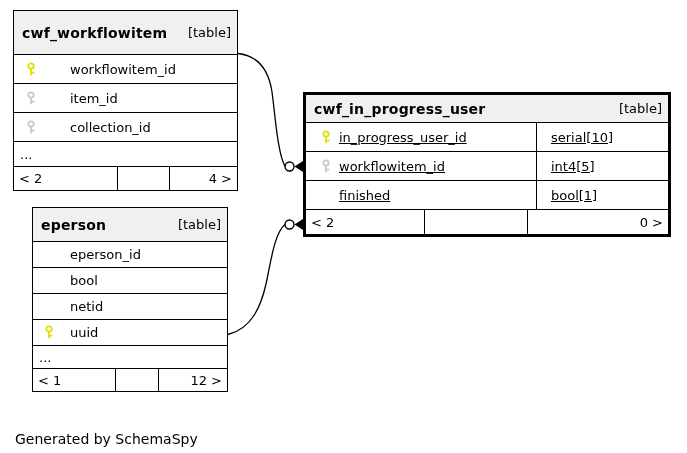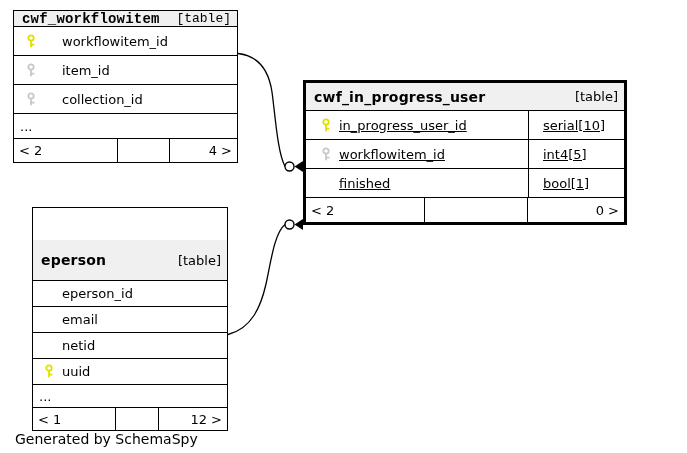--- a/index.html
+++ b/index.html
@@ -16,61 +16,61 @@
     box-sizing:border-box;z-index:2;
   }
   .db-table.emphasized{border-width:3px;}
   .t-header{
     display:flex;align-items:center;justify-content:space-between;
     background:var(--hdr);border-bottom:1px solid var(--bd);
     padding:0 6px 0 8px;box-sizing:border-box;
   }
   .t-name{font-weight:bold;font-size:14px;letter-spacing:0.2px;}
   .t-tag{font-size:13px;}
-  .t-row{display:flex;align-items:center;border-bottom:1px solid var(--bd);box-sizing:border-box;}
+  .t-row{display:flex;align-items:center;border-bottom:1px solid var(--bd);box-sizing:border-box;gap:8px;}
   .name-cell{display:flex;align-items:center;height:100%;}
   .key-slot{width:10px;display:flex;align-items:center;flex:none;}
   .col-name{font-size:13px;white-space:nowrap;}
   .type-cell{
     flex:1;height:100%;border-left:1px solid var(--bd);
     display:flex;align-items:center;padding-left:14px;font-size:13px;
     box-sizing:border-box;white-space:nowrap;
   }
   .t-dots{display:flex;align-items:center;border-bottom:1px solid var(--bd);
     padding-left:6px;font-size:13px;box-sizing:border-box;}
   .t-footer{display:flex;box-sizing:border-box;font-size:13px;}
   .f-cell{display:flex;align-items:center;padding:0 5px;box-sizing:border-box;}
   .f-b{border-right:1px solid var(--bd);}
   .f3{flex:1;justify-content:flex-end;}
 
   
   .tbl1{left:13px;top:10px;width:225px;}
-  .tbl1 .t-header{height:16px;font-family:Liberation Mono, monospace;}
+  .tbl1 .t-header{height:44px;}
   .tbl1 .t-row{height:29px;}
   .tbl1 .t-dots{height:25px;}
   .tbl1 .t-footer{height:23px;}
   .tbl1 .key-slot{margin-left:12px;}
   .tbl1 .col-name{margin-left:26px;}
   .tbl1 .f1{width:104px;}
   .tbl1 .f2{width:52px;}
 
   
-  .tbl2{left:303px;top:80px;width:324px;}
+  .tbl2{left:303px;top:92px;width:368px;}
   .tbl2 .t-header{height:28px;}
   .tbl2 .t-row{height:29px;text-decoration:underline;}
   .tbl2 .t-footer{height:24px;}
   .tbl2 .name-cell{width:222px;flex:none;}
   .tbl2 .key-slot{margin-left:15px;}
   .tbl2 .col-name{margin-left:8px;}
   .tbl2 .f1{width:119px;}
   .tbl2 .f2{width:103px;}
 
   
   .tbl3{left:32px;top:207px;width:196px;}
-  .tbl3 .t-header{height:41px;margin-top:32px;}
+  .tbl3 .t-header{height:34px;}
   .tbl3 .t-row{height:26px;}
   .tbl3 .t-dots{height:23px;}
   .tbl3 .t-footer{height:22px;}
   .tbl3 .key-slot{margin-left:11px;}
   .tbl3 .col-name{margin-left:8px;}
   .tbl3 .f1{width:83px;}
   .tbl3 .f2{width:43px;}
 
   .generated-note{
     position:absolute;left:15px;top:431px;font-size:14px;z-index:2;
@@ -182,21 +182,21 @@
   <div class="t-header">
     <span class="t-name">eperson</span>
     <span class="t-tag">[table]</span>
   </div>
   <div class="t-row">
     <span class="key-slot"></span>
     <span class="col-name">eperson_id</span>
   </div>
   <div class="t-row">
     <span class="key-slot"></span>
-    <span class="col-name">email</span>
+    <span class="col-name">bool</span>
   </div>
   <div class="t-row">
     <span class="key-slot"></span>
     <span class="col-name">netid</span>
   </div>
   <div class="t-row">
     <span class="key-slot">
       <svg class="key-ico" width="10" height="15" viewBox="0 0 10 15">
           <circle cx="5" cy="4" r="2.7" fill="none" stroke="var(--pk)" stroke-width="1.8"></circle>
           <path d="M5 6.7 V13.2 M5 10.7 H8.4" stroke="var(--pk)" stroke-width="1.8" fill="none"></path>

